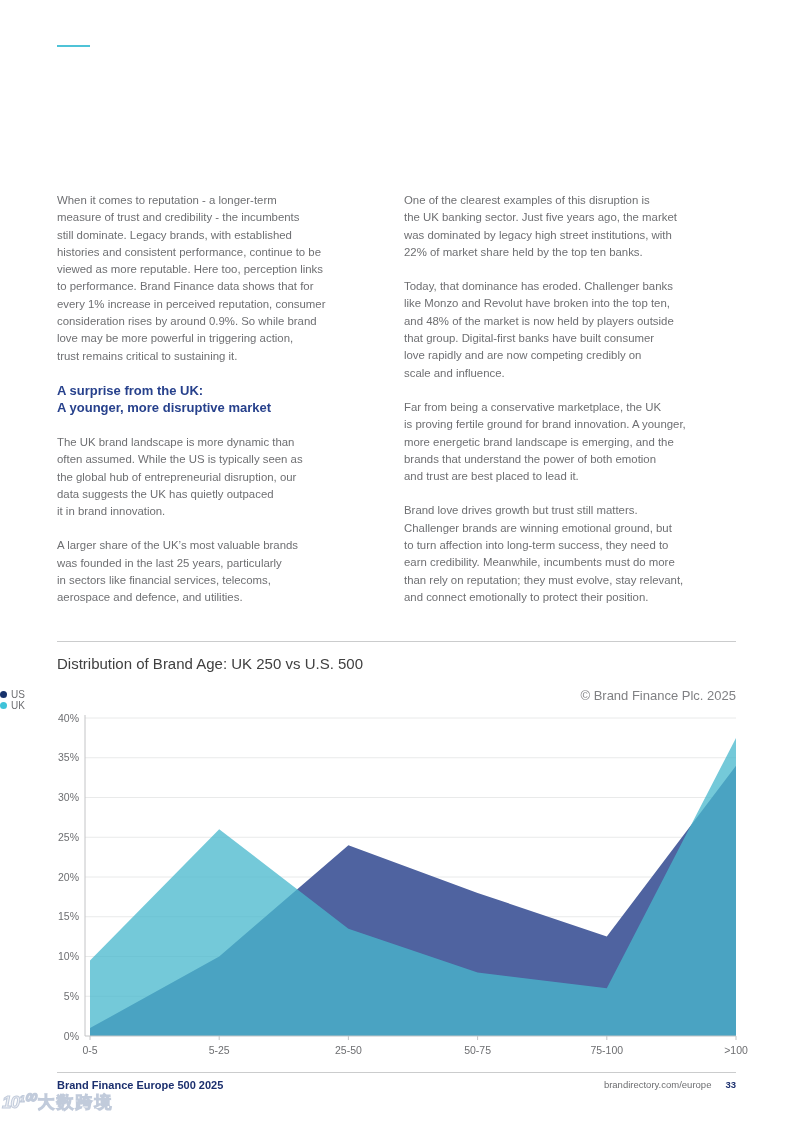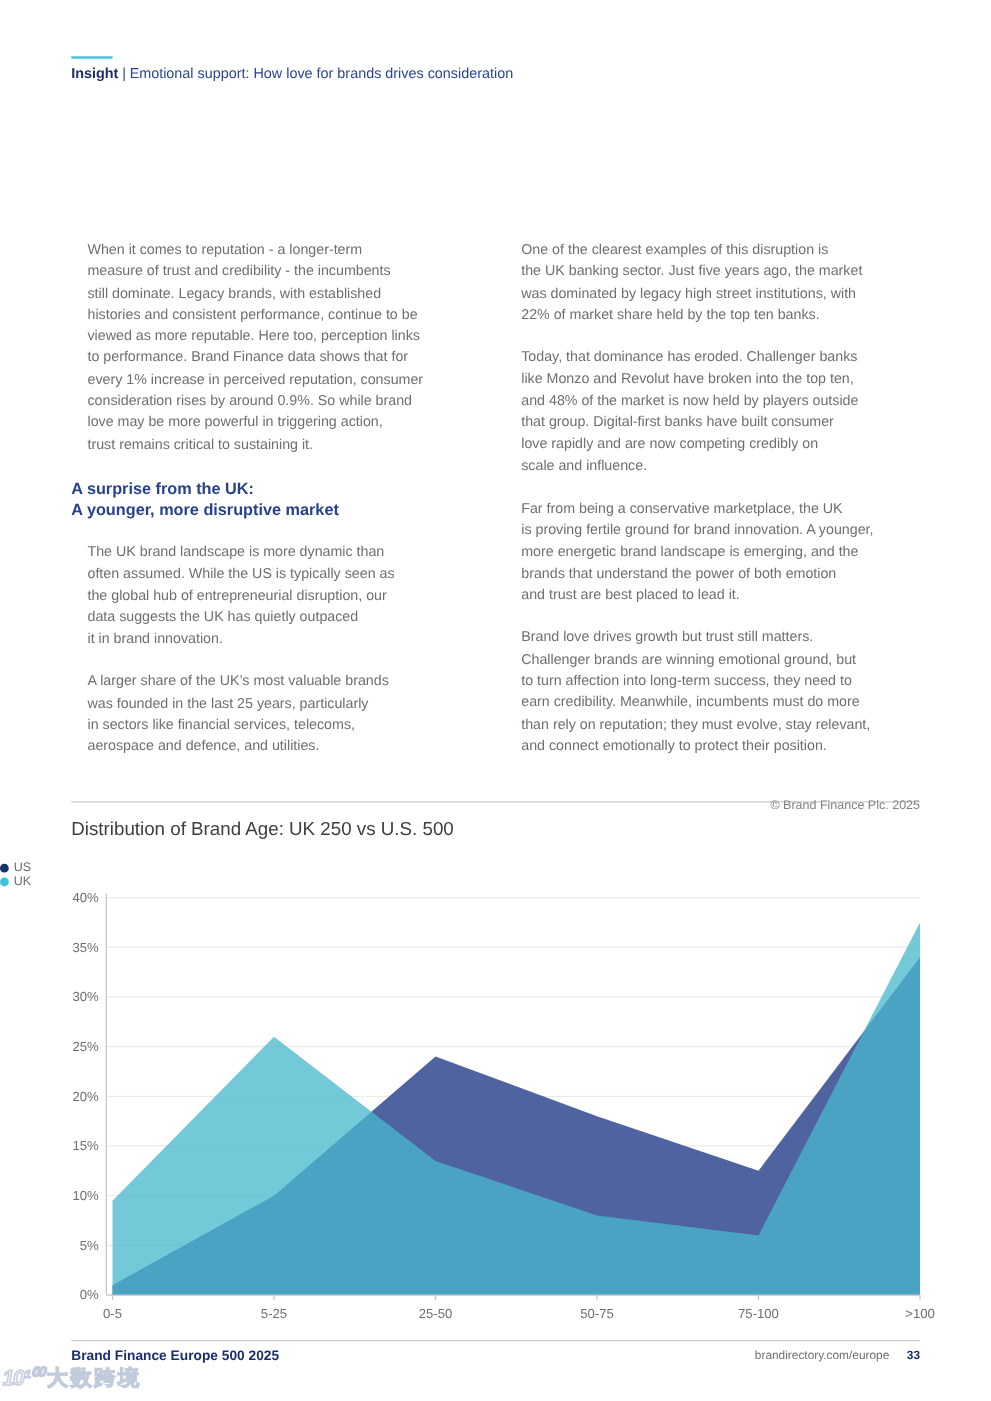--- a/index.html
+++ b/index.html
@@ -8,30 +8,30 @@
 
   .tag-dash{position:absolute;left:57px;top:45px;width:33px;height:2px;background:#4fc3d7;}
   .header{position:absolute;left:57px;top:53px;font-size:11.5px;white-space:nowrap;}
   .hdr-tag{font-weight:bold;color:#1d2f63;}
   .hdr-sep{color:#2a4590;margin:0 3px;}
   .hdr-title{color:#2a4590;}
 
   .col{position:absolute;top:192px;font-size:11.4px;line-height:17.3px;color:#6e6f72;}
   .col-left{left:57px;width:340px;}
   .col-right{left:404px;width:345px;}
-  .col p{margin:0 0 17px 13px;white-space:pre-line;}
+  .col p{margin:0 0 17px 0;white-space:pre-line;}
   .col h2{margin:17px 0 18px 0;font-size:13px;line-height:17px;font-weight:bold;
           color:#27418c;white-space:pre-line;}
 
   .divider{position:absolute;left:57px;width:679px;height:1px;background:#cbcccd;}
   .divider-top{top:641px;}
   .divider-bottom{top:1072px;}
 
   .chart-title{position:absolute;left:57px;top:655px;font-size:15px;font-weight:normal;color:#404040;}
-  .chart-copyright{position:absolute;right:57px;top:639px;font-size:10px;color:#808184;}
+  .chart-copyright{position:absolute;right:57px;top:688px;font-size:13px;color:#808184;}
 
   .legend{position:absolute;left:0;top:689px;width:793px;display:flex;justify-content:center;
           font-size:10px;color:#6d6e71;flex-direction:column;}
   .legend-item{display:flex;align-items:center;gap:4px;}
   .legend-dot{width:7px;height:7px;border-radius:50%;display:inline-block;}
 
   #brand-age-chart{position:absolute;left:40px;top:708px;width:712px;height:352px;}
   .ytick{font-size:10.5px;fill:#6d6e71;font-family:"Liberation Sans", sans-serif;}
   .xtick{font-size:10.5px;fill:#6d6e71;font-family:"Liberation Sans", sans-serif;}
 
@@ -44,23 +44,20 @@
              color:rgba(183,194,213,0.28);-webkit-text-stroke:1px #b7c2d5;opacity:0.85;justify-content:center;}
   .wm-logo{font-size:17px;font-weight:bold;font-style:italic;letter-spacing:-1px;}
   .wm-text{font-size:17px;font-weight:bold;letter-spacing:2px;}
 </style>
 </head>
 <body>
 
 <div class="page">
 
   <div class="tag-dash"></div>
-  <div class="header">
-    <span class="hdr-tag">Insight</span><span class="hdr-sep">|</span><span class="hdr-title">Emotional support: How love for brands drives consideration</span>
-  </div>
 
   <div class="col col-left">
     <p>When it comes to reputation - a longer-term
 measure of trust and credibility - the incumbents
 still dominate. Legacy brands, with established
 histories and consistent performance, continue to be
 viewed as more reputable. Here too, perception links
 to performance. Brand Finance data shows that for
 every 1% increase in perceived reputation, consumer
 consideration rises by around 0.9%. So while brand

